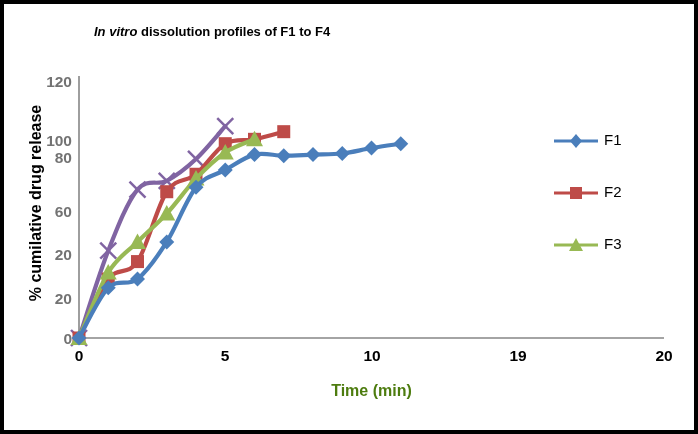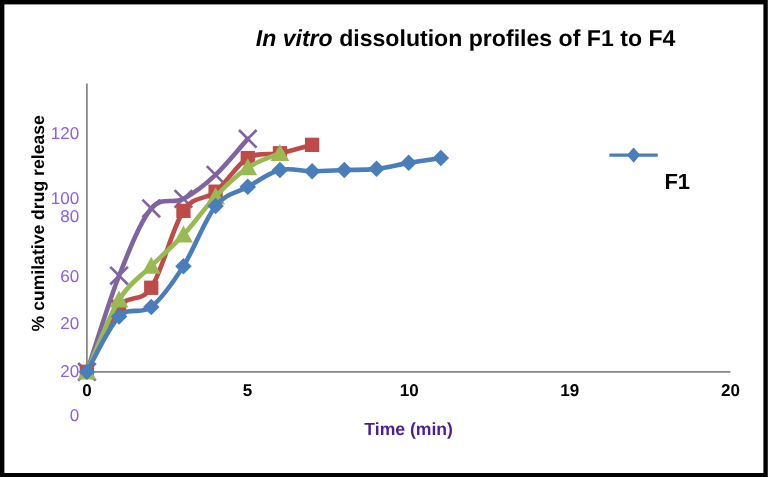--- a/index.html
+++ b/index.html
@@ -20,22 +20,22 @@
     height: 434px;
     box-sizing: border-box;
     border: 4px solid #000000;
     background: #ffffff;
   }
   #chart-title {
     position: absolute;
     left: 90px;
     top: 20px;
     width: 520px;
-    text-align: right;
-    font-size: 21px;
+    text-align: left;
+    font-size: 13px;
     font-weight: bold;
     color: #000000;
     white-space: nowrap;
   }
   #chart-title .ital {
     font-style: italic;
   }
   #y-axis-title {
     position: absolute;
     left: -108px;
@@ -49,32 +49,31 @@
     white-space: nowrap;
   }
   #x-axis-title {
     position: absolute;
     left: 75px;
     top: 378px;
     width: 585px;
     text-align: center;
     font-size: 16px;
     font-weight: bold;
-    color: #4c1d95;
+    color: #4d7c0f;
   }
   .y-tick-label {
     position: absolute;
     right: 0;
     width: 40px;
     text-align: right;
     font-size: 15.5px;
-    font-weight: normal;
-    color: #8b5cf6;
+    font-weight: bold;
+    color: #737373;
     line-height: 1;
-    margin-top: 40px;
   }
   .x-tick-label {
     position: absolute;
     top: 344px;
     width: 40px;
     text-align: center;
     font-size: 15.5px;
     font-weight: bold;
     color: #000000;
     line-height: 1;
@@ -105,24 +104,23 @@
     position: absolute;
     left: 0;
     top: 0;
     width: 48px;
     height: 26px;
   }
   .legend-label {
     position: absolute;
     left: 52px;
     top: 3px;
-    font-size: 20px;
-    font-weight: bold;
-    color: #000000;
-    margin-top: 24px;
+    font-size: 15px;
+    font-weight: normal;
+    color: #000000;
   }
 </style>
 </head>
 <body>
 
 <div id="chart-frame">
 
   <div id="chart-title">
     <span class="ital">In vitro</span><span> dissolution profiles of F1 to F4</span>
   </div>
@@ -218,15 +216,29 @@
   </svg>
 
   <div id="legend">
     <div class="legend-row">
       <svg class="legend-key" viewBox="0 0 48 26">
         <line x1="2" y1="13" x2="46" y2="13" stroke="#4a7ebb" stroke-width="3"></line>
         <polygon points="24,6 30,13 24,20 18,13" fill="#4a7ebb"></polygon>
       </svg>
       <span class="legend-label">F1</span>
     </div>
+    <div class="legend-row">
+      <svg class="legend-key" viewBox="0 0 48 26">
+        <line x1="2" y1="13" x2="46" y2="13" stroke="#be4b48" stroke-width="3"></line>
+        <rect x="18" y="7" width="12" height="12" fill="#be4b48"></rect>
+      </svg>
+      <span class="legend-label">F2</span>
+    </div>
+    <div class="legend-row">
+      <svg class="legend-key" viewBox="0 0 48 26">
+        <line x1="2" y1="13" x2="46" y2="13" stroke="#98b954" stroke-width="3"></line>
+        <polygon points="24,6 31,19 17,19" fill="#98b954"></polygon>
+      </svg>
+      <span class="legend-label">F3</span>
+    </div>
   </div>
 
 </div>
 
 </body></html>

